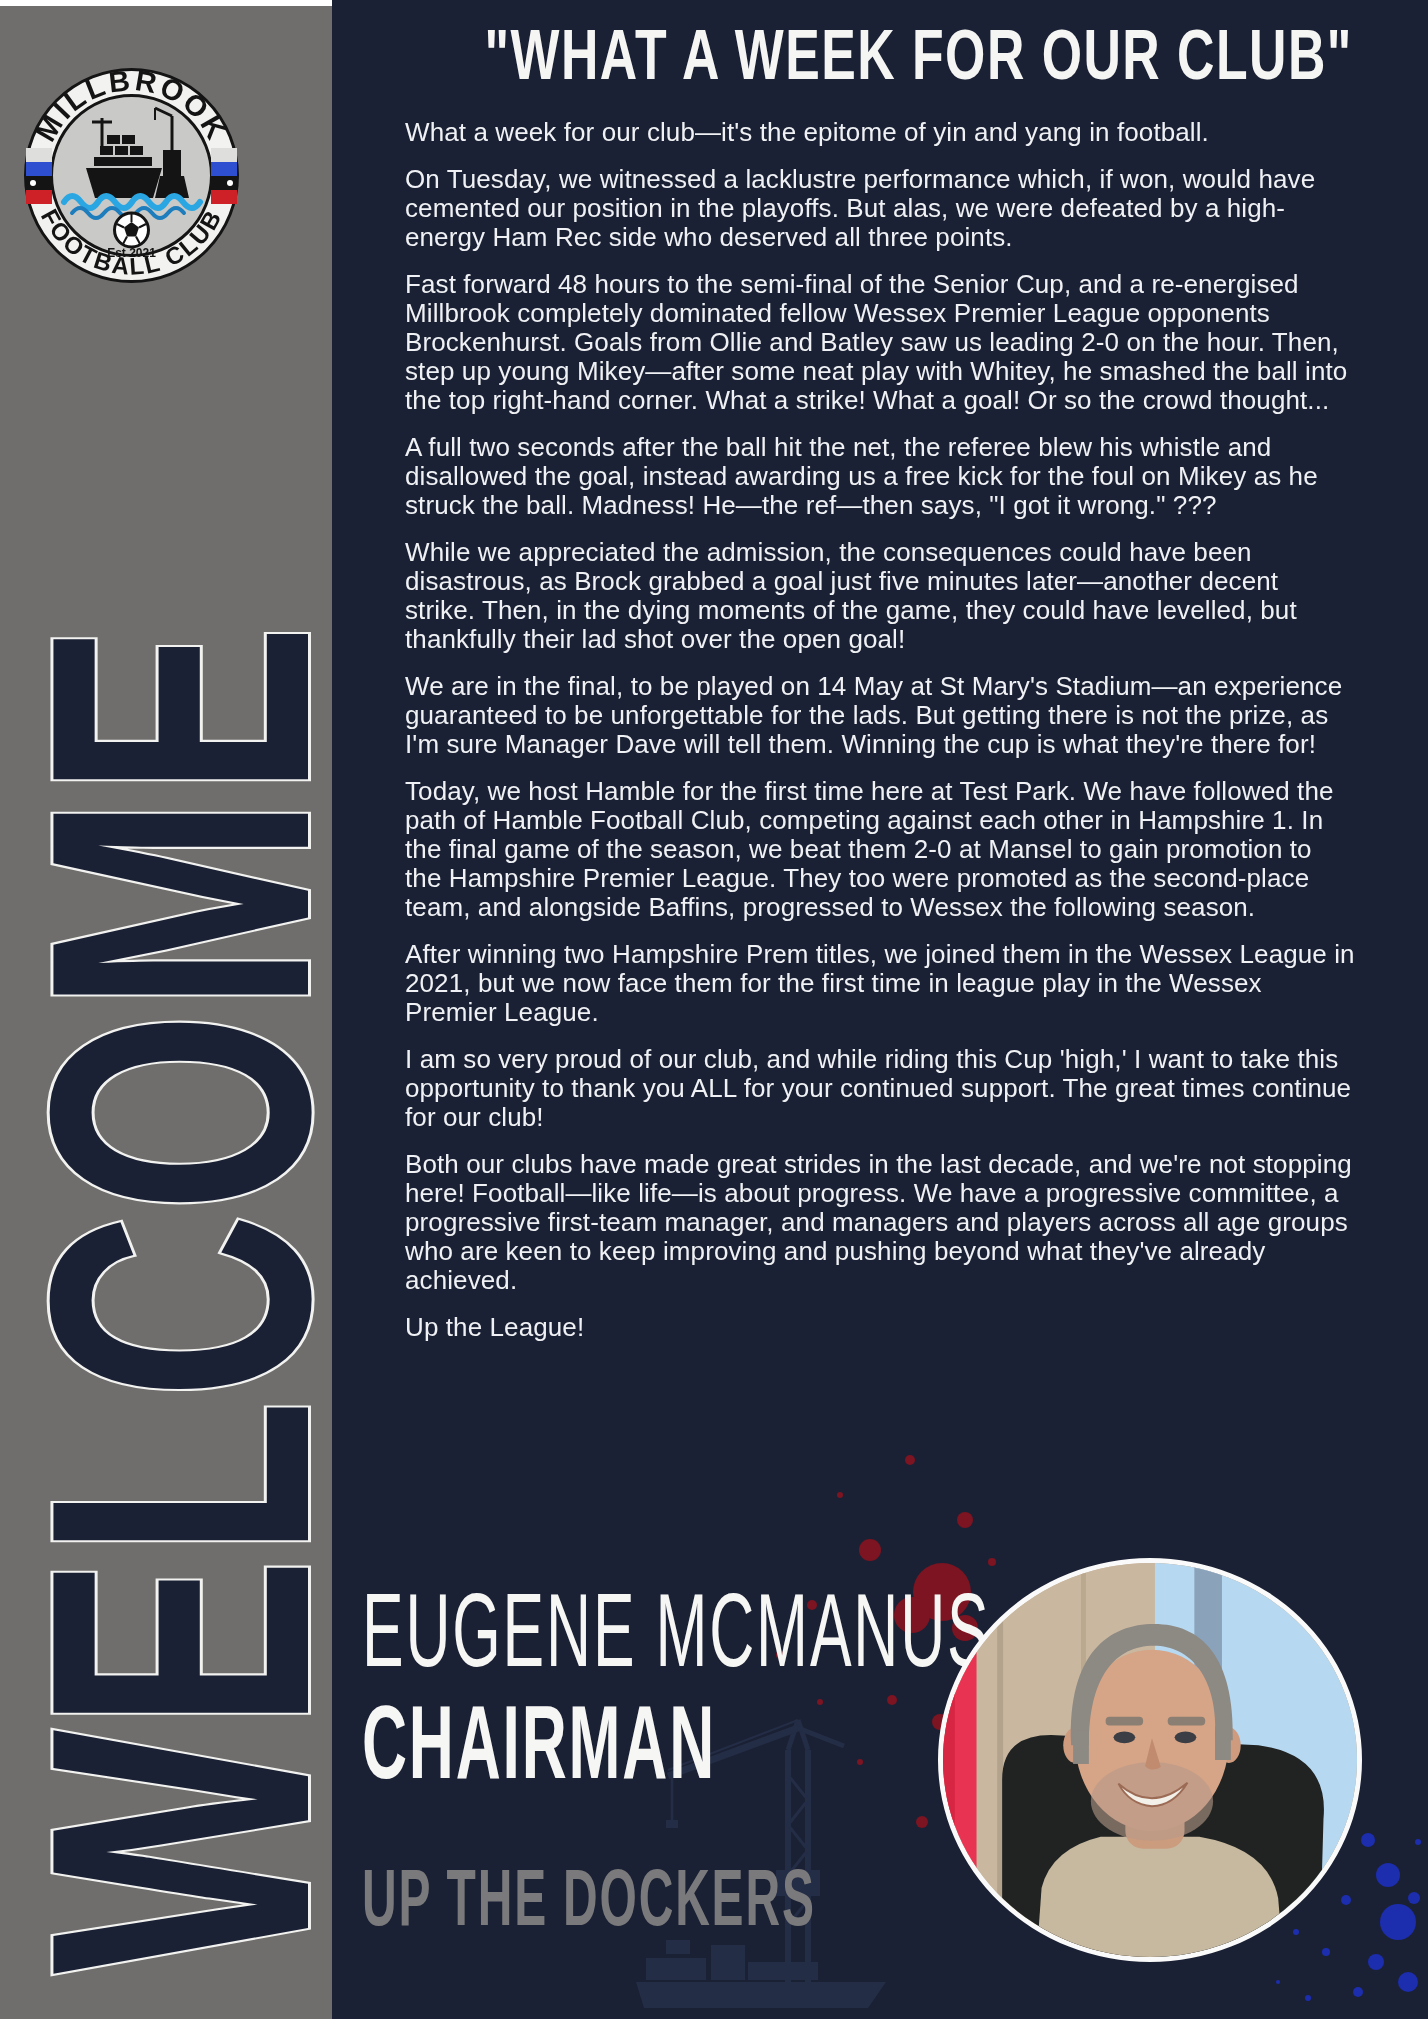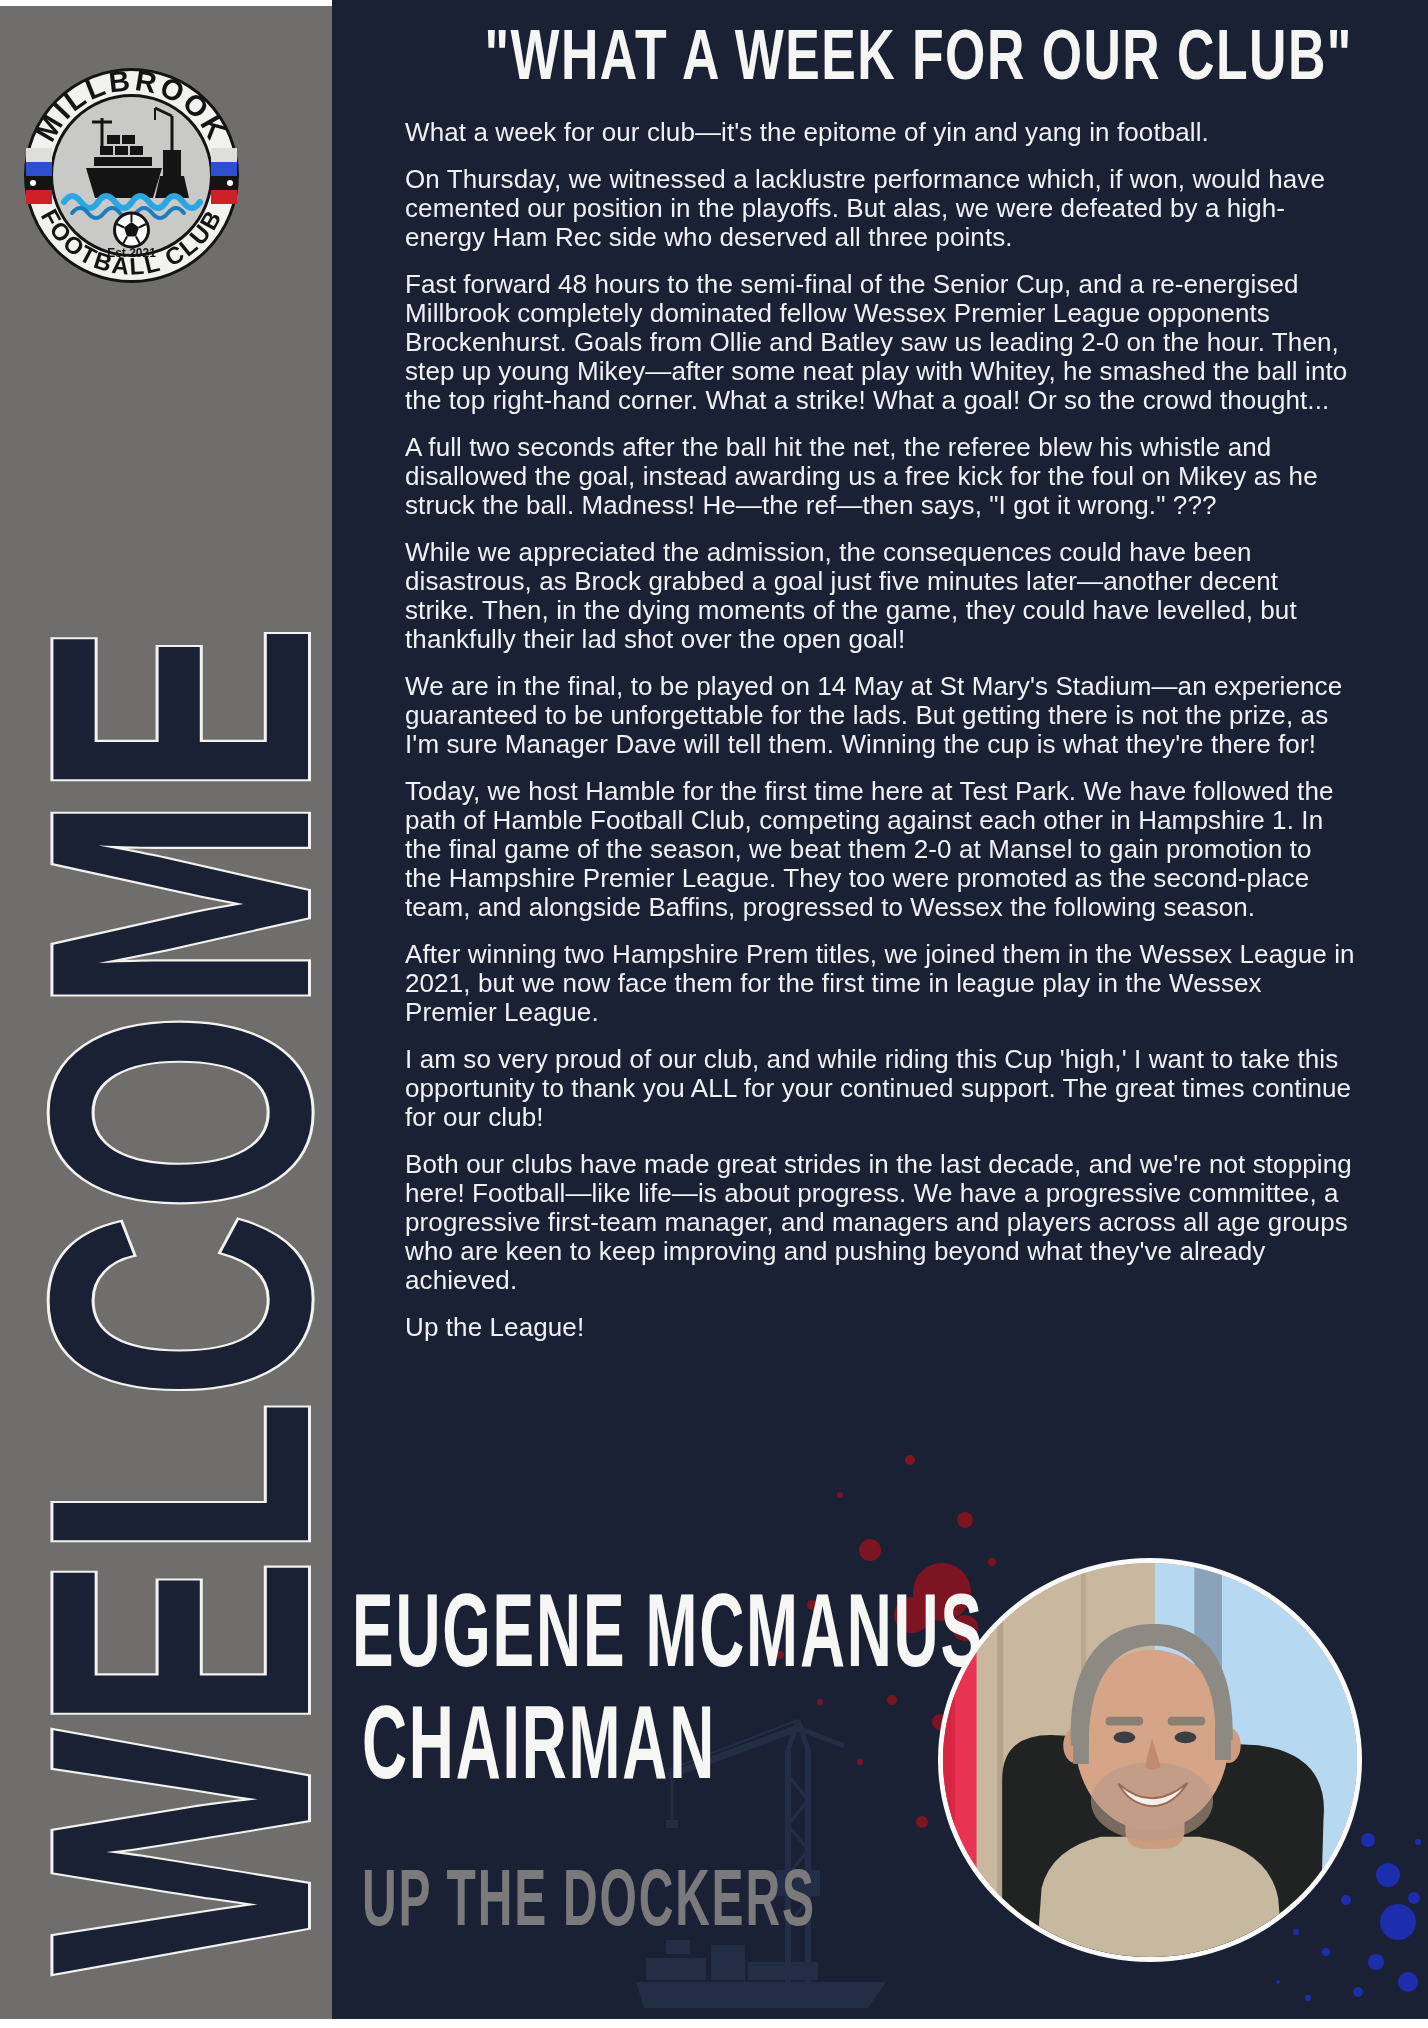--- a/index.html
+++ b/index.html
@@ -13,21 +13,21 @@
   .welcome-svg{position:absolute;left:0;top:0;width:332px;height:2013px;}
   
   .page-title{position:absolute;left:332px;width:1096px;top:24px;text-align:center;
               color:#f5f5f3;font-weight:800;font-size:70px;letter-spacing:2px;line-height:62px;}
   .sqz-c{display:inline-block;white-space:nowrap;transform:scaleX(0.74);transform-origin:center;}
   .sqz-l{display:inline-block;white-space:nowrap;transform:scaleX(0.60);transform-origin:left center;}
   .article{position:absolute;left:405px;top:118px;width:950px;
            color:#eff1f4;font-size:26px;line-height:29px;letter-spacing:.1px;}
   .article p{margin:0 0 18px 0;}
   
-  .sig-name{position:absolute;left:352px;top:1580px;color:#f6f6f4;font-weight:700;
+  .sig-name{position:absolute;left:362px;top:1580px;color:#f6f6f4;font-weight:400;
             font-size:104px;line-height:100px;letter-spacing:3px;z-index:3;}
   .sig-role{position:absolute;left:362px;top:1692px;color:#f6f6f4;font-weight:800;
             font-size:104px;line-height:100px;letter-spacing:3px;z-index:3;text-align:right;}
   .slogan{position:absolute;left:362px;top:1858px;color:#7a7a7c;font-weight:800;
           font-size:80px;line-height:80px;letter-spacing:3px;z-index:3;text-align:center;}
   .crane-svg{position:absolute;left:636px;top:1690px;width:270px;height:330px;z-index:1;}
   .splat-red{position:absolute;left:660px;top:1400px;width:380px;height:480px;z-index:1;}
   .splat-blue{position:absolute;left:1236px;top:1780px;width:192px;height:236px;z-index:2;}
   
   .photo{position:absolute;left:938px;top:1558px;width:424px;height:404px;z-index:6;
@@ -119,21 +119,21 @@
       <path d="M0,292 L250,292 L232,318 L8,318 Z" stroke-width="0"></path>
     </g>
   </svg>
 
   <div class="page-title">
     <span class="sqz-c">"WHAT A WEEK FOR OUR CLUB"</span>
   </div>
 
   <div class="article">
       <p>What a week for our club—it's the epitome of yin and yang in football.</p>
-      <p>On Thursday, we witnessed a lacklustre performance which, if won, would have cemented our position in the playoffs. But alas, we were defeated by a high-energy Ham Rec side who deserved all three points.</p>
+      <p>On Tuesday, we witnessed a lacklustre performance which, if won, would have cemented our position in the playoffs. But alas, we were defeated by a high-energy Ham Rec side who deserved all three points.</p>
       <p>Fast forward 48 hours to the semi-final of the Senior Cup, and a re-energised Millbrook completely dominated fellow Wessex Premier League opponents Brockenhurst. Goals from Ollie and Batley saw us leading 2-0 on the hour. Then, step up young Mikey—after some neat play with Whitey, he smashed the ball into the top right-hand corner. What a strike! What a goal! Or so the crowd thought...</p>
       <p>A full two seconds after the ball hit the net, the referee blew his whistle and disallowed the goal, instead awarding us a free kick for the foul on Mikey as he struck the ball. Madness! He—the ref—then says, "I got it wrong." ???</p>
       <p>While we appreciated the admission, the consequences could have been disastrous, as Brock grabbed a goal just five minutes later—another decent strike. Then, in the dying moments of the game, they could have levelled, but thankfully their lad shot over the open goal!</p>
       <p>We are in the final, to be played on 14 May at St Mary's Stadium—an experience guaranteed to be unforgettable for the lads. But getting there is not the prize, as I'm sure Manager Dave will tell them. Winning the cup is what they're there for!</p>
       <p>Today, we host Hamble for the first time here at Test Park. We have followed the path of Hamble Football Club, competing against each other in Hampshire 1. In the final game of the season, we beat them 2-0 at Mansel to gain promotion to the Hampshire Premier League. They too were promoted as the second-place team, and alongside Baffins, progressed to Wessex the following season.</p>
       <p>After winning two Hampshire Prem titles, we joined them in the Wessex League in 2021, but we now face them for the first time in league play in the Wessex Premier League.</p>
       <p>I am so very proud of our club, and while riding this Cup 'high,' I want to take this opportunity to thank you ALL for your continued support. The great times continue for our club!</p>
       <p>Both our clubs have made great strides in the last decade, and we're not stopping here! Football—like life—is about progress. We have a progressive committee, a progressive first-team manager, and managers and players across all age groups who are keen to keep improving and pushing beyond what they've already achieved.</p>
       <p>Up the League!</p>
     </div>

